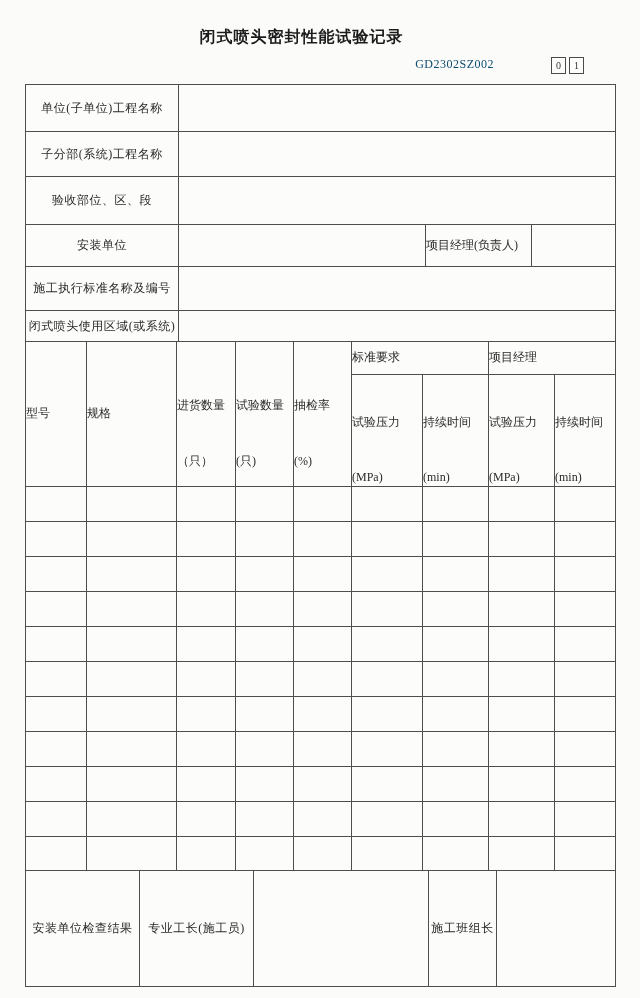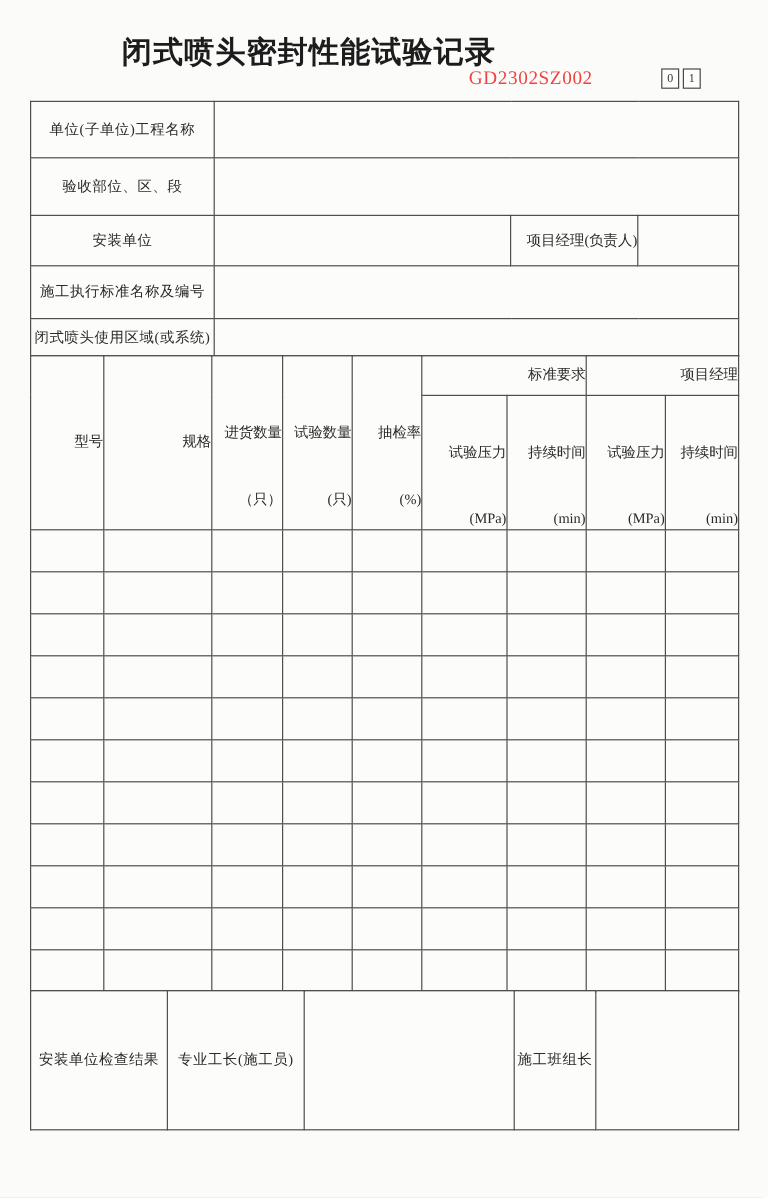--- a/index.html
+++ b/index.html
@@ -4,42 +4,42 @@
 <style>
   html,body{margin:0;padding:0;background:#e9e9e7;}
   .page{
     position:relative;width:640px;height:998px;background:#fbfbf9;
     font-family:"Liberation Serif","DejaVu Serif",serif;color:#222;
     margin:0 auto;overflow:hidden;
   }
   .title{
     position:absolute;top:27px;left:0;width:515px;text-align:center;
     font-family:"Liberation Sans","DejaVu Sans",sans-serif;
-    font-weight:bold;font-size:25px;letter-spacing:1px;color:#1c1c1c;
+    font-weight:bold;font-size:16px;letter-spacing:1px;color:#1c1c1c;padding-left:44px;
   }
   .code{
-    position:absolute;top:57px;right:146px;font-size:16px;color:#ef4444;
+    position:absolute;top:57px;right:146px;font-size:12px;color:#0c4a6e;
     letter-spacing:0.5px;
   }
   .pageboxes{position:absolute;top:57px;left:551px;display:flex;gap:3px;}
   .pagebox{
     display:inline-flex;align-items:center;justify-content:center;
     width:13px;height:15px;border:1px solid #4a4a4a;background:#fdfdfc;
     font-size:10px;color:#333;
   }
   .formwrap{position:absolute;top:84px;left:25px;width:590px;}
   table.t{border-collapse:collapse;width:590px;table-layout:fixed;}
   table.t + table.t{margin-top:-1.5px;}
   table.t td{
     border:1.5px solid #4e4e4e;font-size:12px;color:#2a2a2a;
     padding:0;vertical-align:middle;background:#fcfcfb;
     overflow:hidden;white-space:nowrap;
   }
   td.lbl{padding-left:8px;text-align:center;letter-spacing:0.5px;}
-  td.ctr{text-align:right;line-height:1.3;}
+  td.ctr{text-align:left;line-height:1.3;}
   .sub{display:block;line-height:1.3;margin-top:40px;}
   table.spec tbody.fill tr{height:35px;}
   table.foot td{height:115px;}
 </style>
 </head>
 <body>
 
 <div class="page">
 
   <div class="title">闭式喷头密封性能试验记录</div>
@@ -54,20 +54,24 @@
     <table class="t info">
       <colgroup>
         <col style="width:153px">
           <col style="width:247px">
         <col style="width:106px">
           <col style="width:84px">
       </colgroup>
       <tbody>
         <tr style="height:47px">
           <td class="lbl">单位(子单位)工程名称</td>
+          <td colspan="3"></td>
+        </tr>
+        <tr style="height:45px">
+          <td class="lbl">子分部(系统)工程名称</td>
           <td colspan="3"></td>
         </tr>
         <tr style="height:48px">
           <td class="lbl">验收部位、区、段</td>
           <td colspan="3"></td>
         </tr>
         <tr style="height:42px">
           <td class="lbl">安装单位</td>
           <td></td>
           <td class="ctr">项目经理(负责人)</td>

